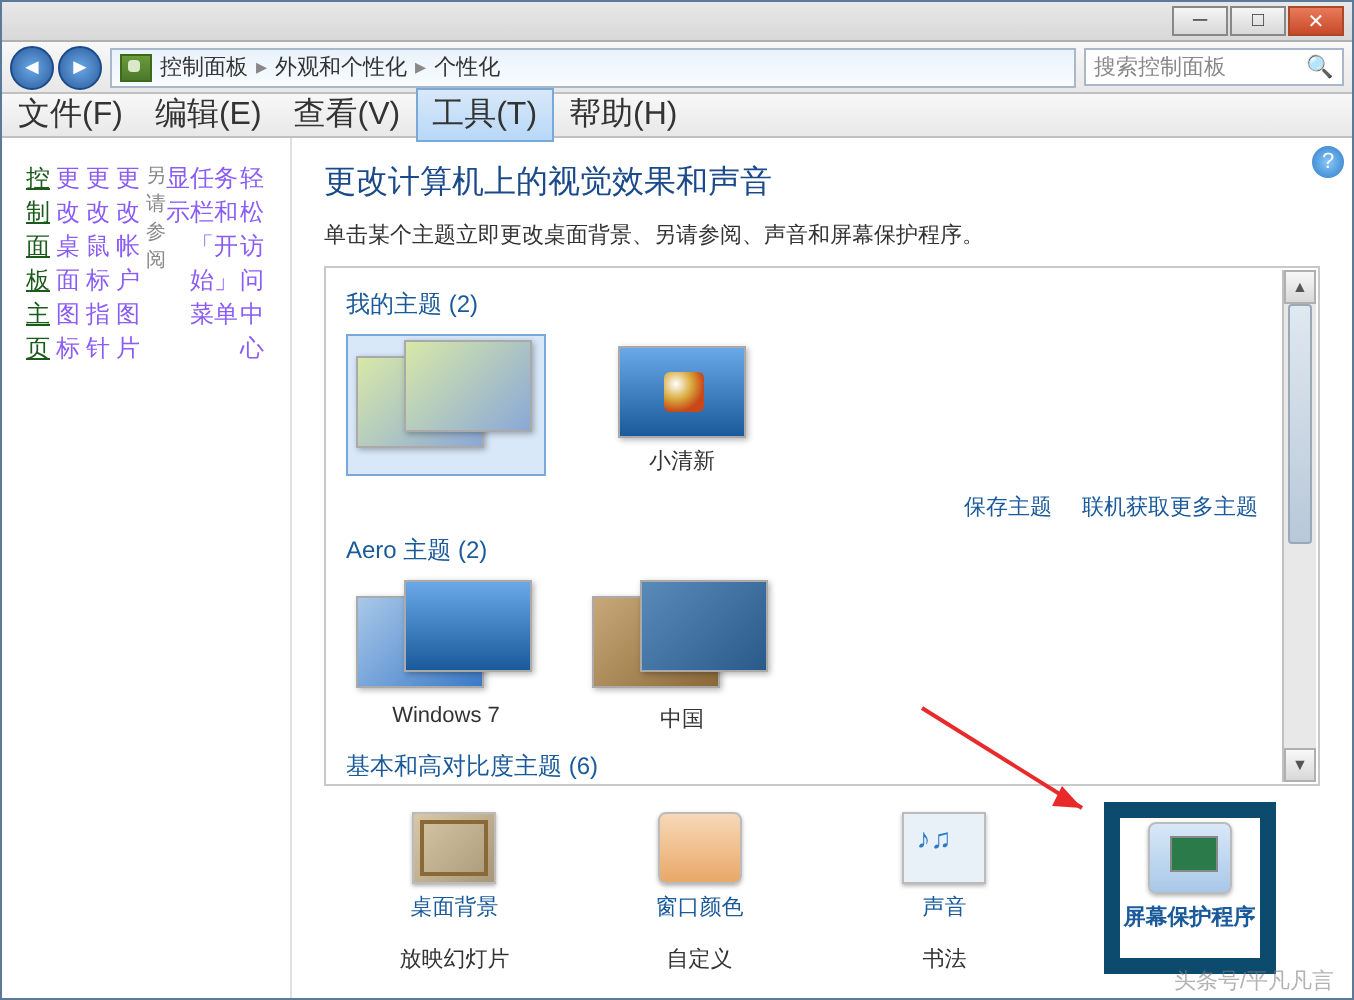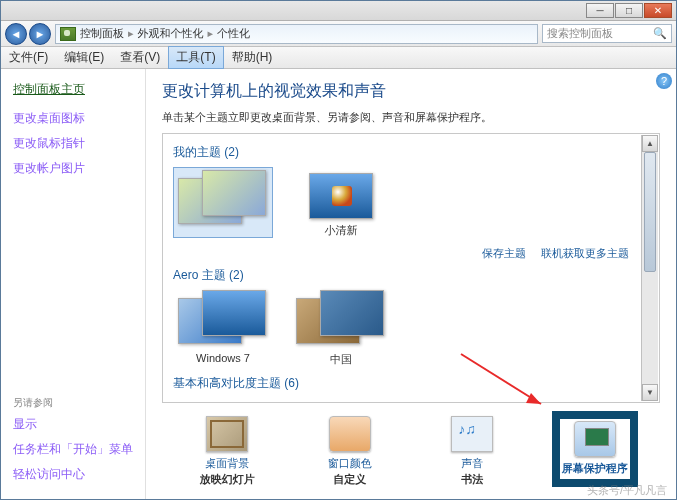--- a/index.html
+++ b/index.html
@@ -17,29 +17,29 @@
 .nav-arrows { display:flex; gap:2px; }
 .nav-arrow { width:22px; height:22px; border-radius:50%; background: radial-gradient(#6aa8e8,#2a5a9a); display:flex; align-items:center; justify-content:center; color:#fff; font-size:11px; border:1px solid #1a4a8a;}
 .addr { flex:1; height:20px; background: linear-gradient(#eaf2fa,#f8fcff); border:1px solid #a8b8c8; display:flex; align-items:center; padding:3px 4px; font-size:11px; color:#333; }
 .addr-icon { width:16px; height:14px; background: linear-gradient(#6a9a3a,#4a7a2a); border:1px solid #3a6a1a; margin-right:4px; position:relative;}
 .addr-icon::after{content:""; position:absolute; left:3px; top:2px; width:6px; height:6px; background:#d8e8c8; border-radius:2px;}
 .addr .sep { padding:0 4px; color:#888; }
 .search { width:130px; height:19px; border:1px solid #a8b8c8; background:#fff; display:flex; align-items:center; padding:0 4px; font-size:11px; color:#888; }
 .search-ic { margin-left:auto; color:#3a7ac8; font-size:11px;}
 
 
-.menubar { height:22px; background: linear-gradient(#f8f8f8,#e8e8e8); display:flex; align-items:center; font-size:12px; border-bottom:1px solid #c0c0c0;}
+.menubar { height:22px; background: linear-gradient(#f8f8f8,#e8e8e8); display:flex; align-items:center; font-size:16px; border-bottom:1px solid #c0c0c0;}
 .menu-item { padding:3px 8px; color:#333; }
 .menu-item.active { background: linear-gradient(#d8e8f8,#b8d8f8); border:1px solid #7aa8d8; padding:2px 7px;}
 
 
 .body { flex:1; display:flex; overflow:hidden; }
 
 
-.sidebar { width:145px; background:#fff; border-right:1px solid #e0e0e0; padding:12px 10px 8px 12px; display:flex; flex-direction:column; font-size:12px; }
+.sidebar { width:145px; background:#fff; border-right:1px solid #e0e0e0; padding:12px 10px 8px 12px; display:flex; font-size:12px; }
 .side-title { color:#1a5a1a; text-decoration:underline; margin-bottom:12px; }
 .side-link { color:#8b5cf6; margin-bottom:8px; cursor:pointer;}
 .side-spacer { flex:1; }
 .side-muted { color:#888; margin-bottom:6px; font-size:10px;}
 
 
 .main { flex:1; padding:12px 16px 8px 16px; display:flex; flex-direction:column; overflow:hidden; position:relative;}
 .m-title { color:#1a4a8a; font-size:16px; margin-bottom:8px; }
 .m-desc  { font-size:11px; color:#333; margin-bottom:8px; }
 
@@ -68,21 +68,21 @@
 .bottom { display:flex; justify-content:space-around; align-items:flex-end; padding:8px 4px 4px 4px;}
 .bot-item { width:86px; text-align:center; font-size:11px;}
 .bot-ic { width:42px; height:36px; margin:0 auto 4px; border:1px solid #bbb; background:linear-gradient(135deg,#d8c8a8,#a89878); box-shadow:0 1px 2px rgba(0,0,0,.3); position:relative;}
 .bot-ic.frame::after{content:"";position:absolute;inset:3px;border:2px solid #8a6838;}
 .bot-ic.color{ background:linear-gradient(#f8d8b8,#e8a868); border-radius:4px;}
 .bot-ic.sound{ background:#e8f0f8; }
 .bot-ic.sound::before{content:"♪♫"; position:absolute; left:6px; top:4px; color:#2a7ac8; font-size:14px;}
 .bot-ic.screen{ background:linear-gradient(#d8e8f8,#a8c8e8); border-radius:4px; position:relative;}
 .bot-ic.screen::after{content:""; position:absolute; left:10px; top:6px; width:22px; height:16px; background:#2a7a4a; border:1px solid #888;}
 .bot-label{ color:#1a5a9a; }
-.bot-sub  { color:#333; margin-top:1px;font-weight:bold;}
+.bot-sub  { color:#333; margin-top:11px;}
 .highlight-box{ border:8px solid #0c4a6e; padding:2px;font-weight:bold;}
 
 
 .red-arrow { position:absolute; right:120px; bottom:80px; width:100px; height:70px; pointer-events:none;}
 
 
 .help-ic{ position:absolute; right:4px; top:4px; width:16px; height:16px; border-radius:50%; background:radial-gradient(#8ac8f8,#2a7ac8); color:#fff; font-size:11px; display:flex; align-items:center; justify-content:center;}
 
 
 .wm{ position:absolute; right:10px; bottom:2px; font-size:11px; color:rgba(128,128,128,.6); pointer-events:none;}

